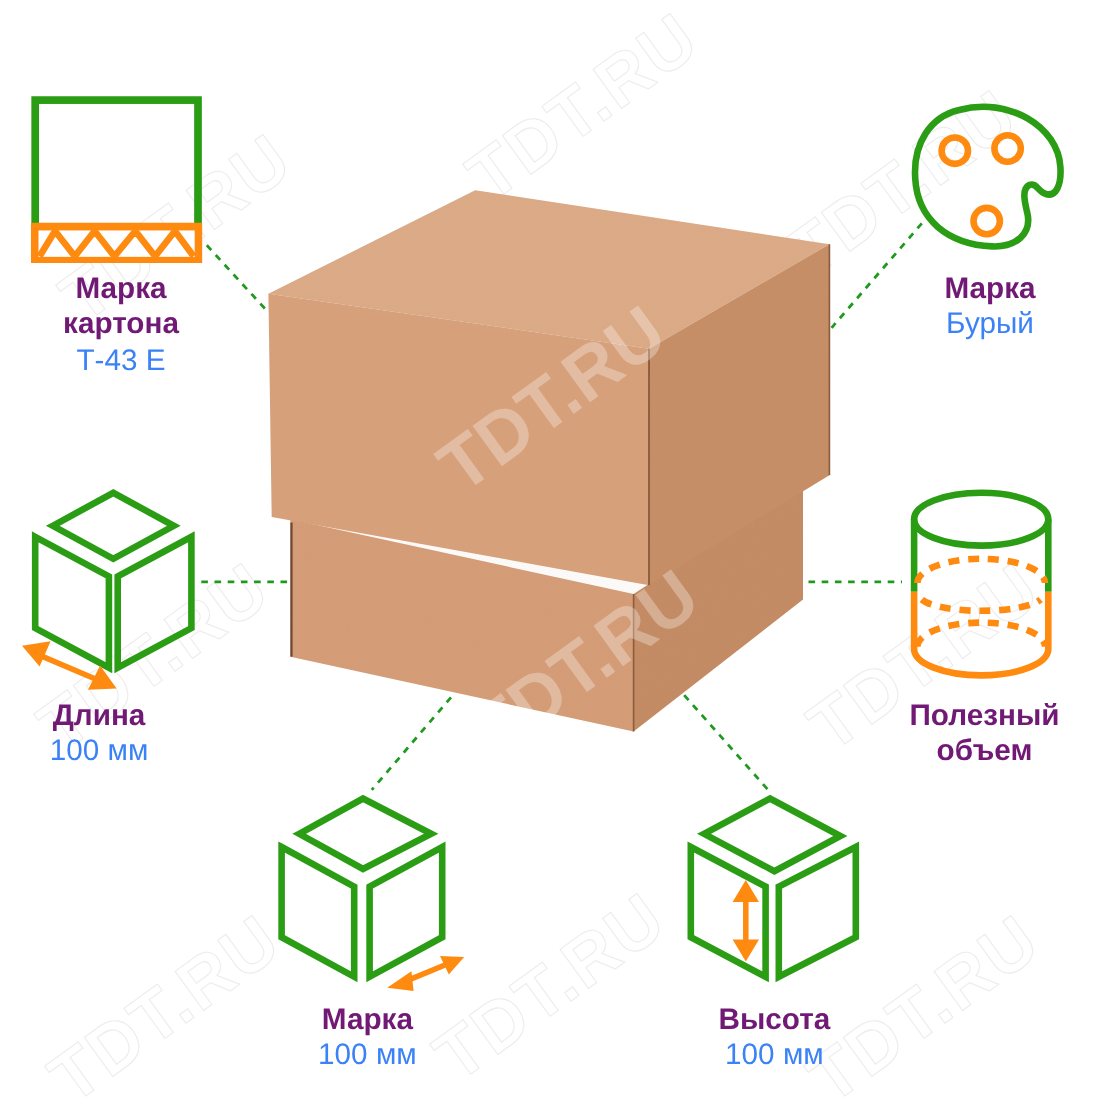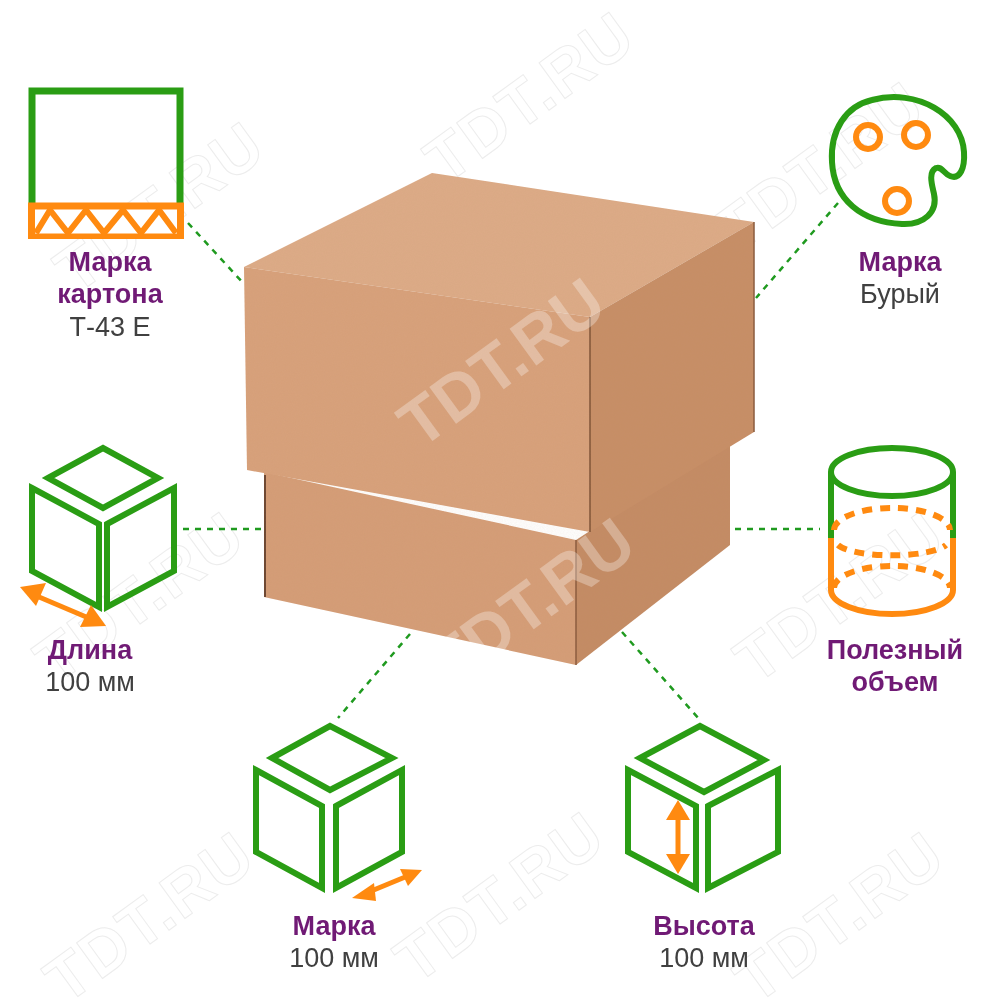--- a/index.html
+++ b/index.html
@@ -2,21 +2,21 @@
 <html><head>
 <meta charset="utf-8">
 <style>
   html, body { margin: 0; padding: 0; background: #ffffff; }
   body { width: 1000px; height: 1000px; position: relative; overflow: hidden;
          font-family: "Liberation Sans", sans-serif; color: #111; }
   .abs { position: absolute; }
   .layer { position: absolute; left: 0; top: 0; width: 1000px; height: 1000px; }
   .label { position: absolute; text-align: center; line-height: 1.2; }
   .label .title { font-weight: bold; font-size: 27px; display: block; color: #701a75; }
-  .label .value { font-size: 27px; display: block; color: #404040; }
+  .label .value { font-size: 27px; display: block; color: #3b82f6; }
   .watermark { position: absolute; font-family: "Liberation Sans", sans-serif; font-weight: bold;
                font-size: 64px; color: rgba(255,255,255,0.28); transform: rotate(-36deg);
                letter-spacing: 2px; white-space: nowrap; pointer-events: none; }
   .watermark.faint { color: transparent; -webkit-text-stroke: 1px rgba(200,200,200,0.35); }
 </style>
 </head>
 <body>
 
 <div class="layer">
   <span class="watermark faint" style="left:40px;top:170px;">TDT.RU</span>

